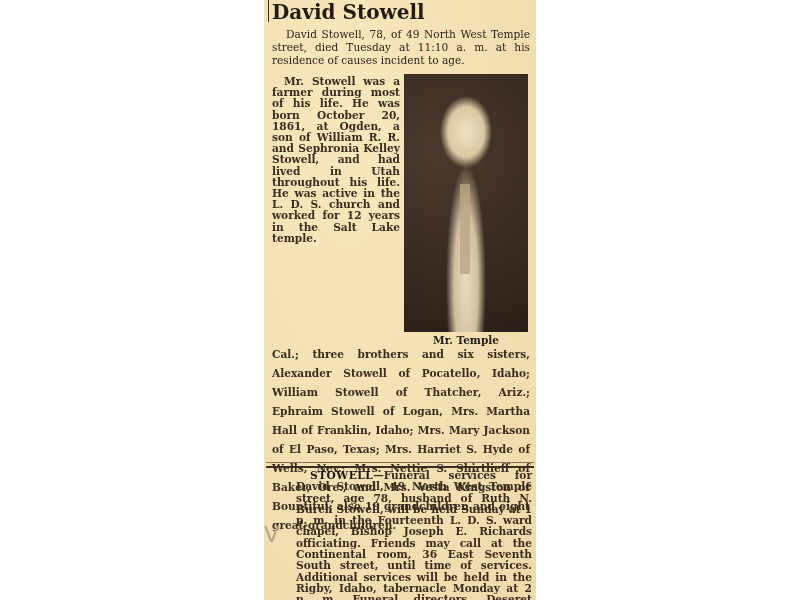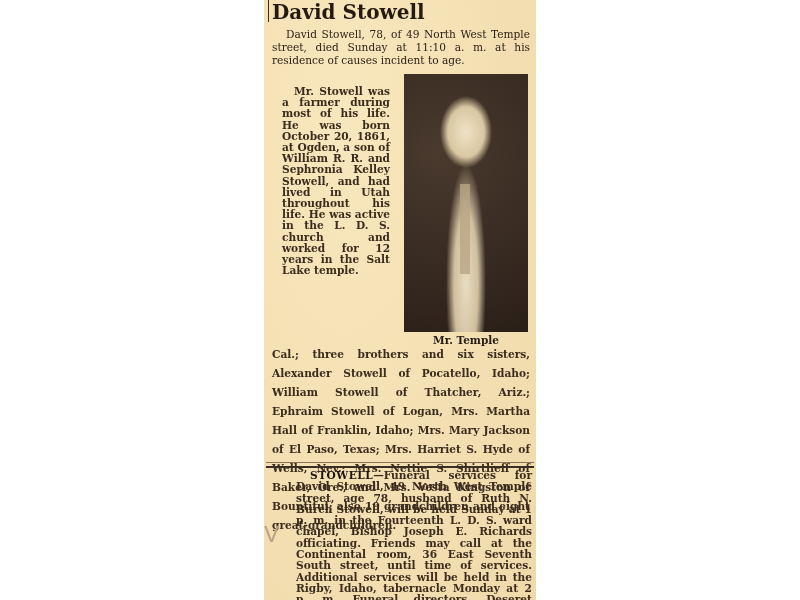--- a/index.html
+++ b/index.html
@@ -16,21 +16,21 @@
     font-size:20px; letter-spacing:0px; color:#241a12; line-height:24px;
   }
   .lead {
     position:absolute; left:8px; top:28px; width:258px; font-size:10.6px; line-height:13px;
     text-align:justify; text-indent:14px;
   }
   .col {
     position:absolute; left:8px; top:76px; width:128px; font-size:10.6px; line-height:11.2px;
     text-align:justify; font-weight:bold; color:#3b2c1e;
   }
-  .col p { margin:10px; text-indent:12px; }
+  .col p { margin:0; text-indent:12px; }
   .photo {
     position:absolute; left:140px; top:74px; width:124px; height:258px;
     background:#3a2b22;
     background-image:
       radial-gradient(ellipse 26px 36px at 62px 58px, #efe3c6 0%, #d8c7a2 70%, rgba(0,0,0,0) 100%),
       linear-gradient(to bottom, rgba(0,0,0,0) 0 110px, rgba(0,0,0,0) 110px),
       radial-gradient(ellipse 20px 120px at 62px 210px, #e8dcc0 0%, #cfbf9e 60%, rgba(0,0,0,0) 100%),
       radial-gradient(circle at 30% 30%, #4a3a2e, #2a1f18);
   }
   .photo .tie { position:absolute; left:56px; top:110px; width:10px; height:90px; background:#b8a584; opacity:0.8; }
@@ -53,21 +53,21 @@
   .checkmark {
     position:absolute; left:264px; top:522px; font-size:22px; color:#b8a48a; font-family:"DejaVu Sans", sans-serif;
   }
 </style>
 </head>
 <body>
 
 <div class="clip">
   <div class="vrule"></div>
   <div class="headline">David Stowell</div>
-  <div class="lead">David Stowell, 78, of 49 North West Temple street, died Sunday at 11:10 a. m. at his residence of causes incident to age.</div>
+  <div class="lead">David Stowell, 78, of 49 North West Temple street, died Tuesday at 11:10 a. m. at his residence of causes incident to age.</div>
   <div class="col">
     <p>Mr. Stowell was a farmer during most of his life. He was born October 20, 1861, at Ogden, a son of William R. R. and Sephronia Kelley Stowell, and had lived in Utah throughout his life. He was active in the L. D. S. church and worked for 12 years in the Salt Lake temple.</p>
   </div>
   <div class="photo">
     <div class="tie"></div>
   </div>
   <div class="caption">Mr. Temple</div>
   <div class="cont">Cal.; three brothers and six sisters, Alexander Stowell of Pocatello, Idaho; William Stowell of Thatcher, Ariz.; Ephraim Stowell of Logan, Mrs. Martha Hall of Franklin, Idaho; Mrs. Mary Jackson of El Paso, Texas; Mrs. Harriet S. Hyde of Wells, Nev.; Mrs. Nettie S. Shirtlieff of Baker, Ore., and Mrs. Vesta Kingston of Bountiful; also 19 grandchildren and eight great-grandchildren.</div>
   <div class="divider1"></div>
   <div class="divider2"></div>

